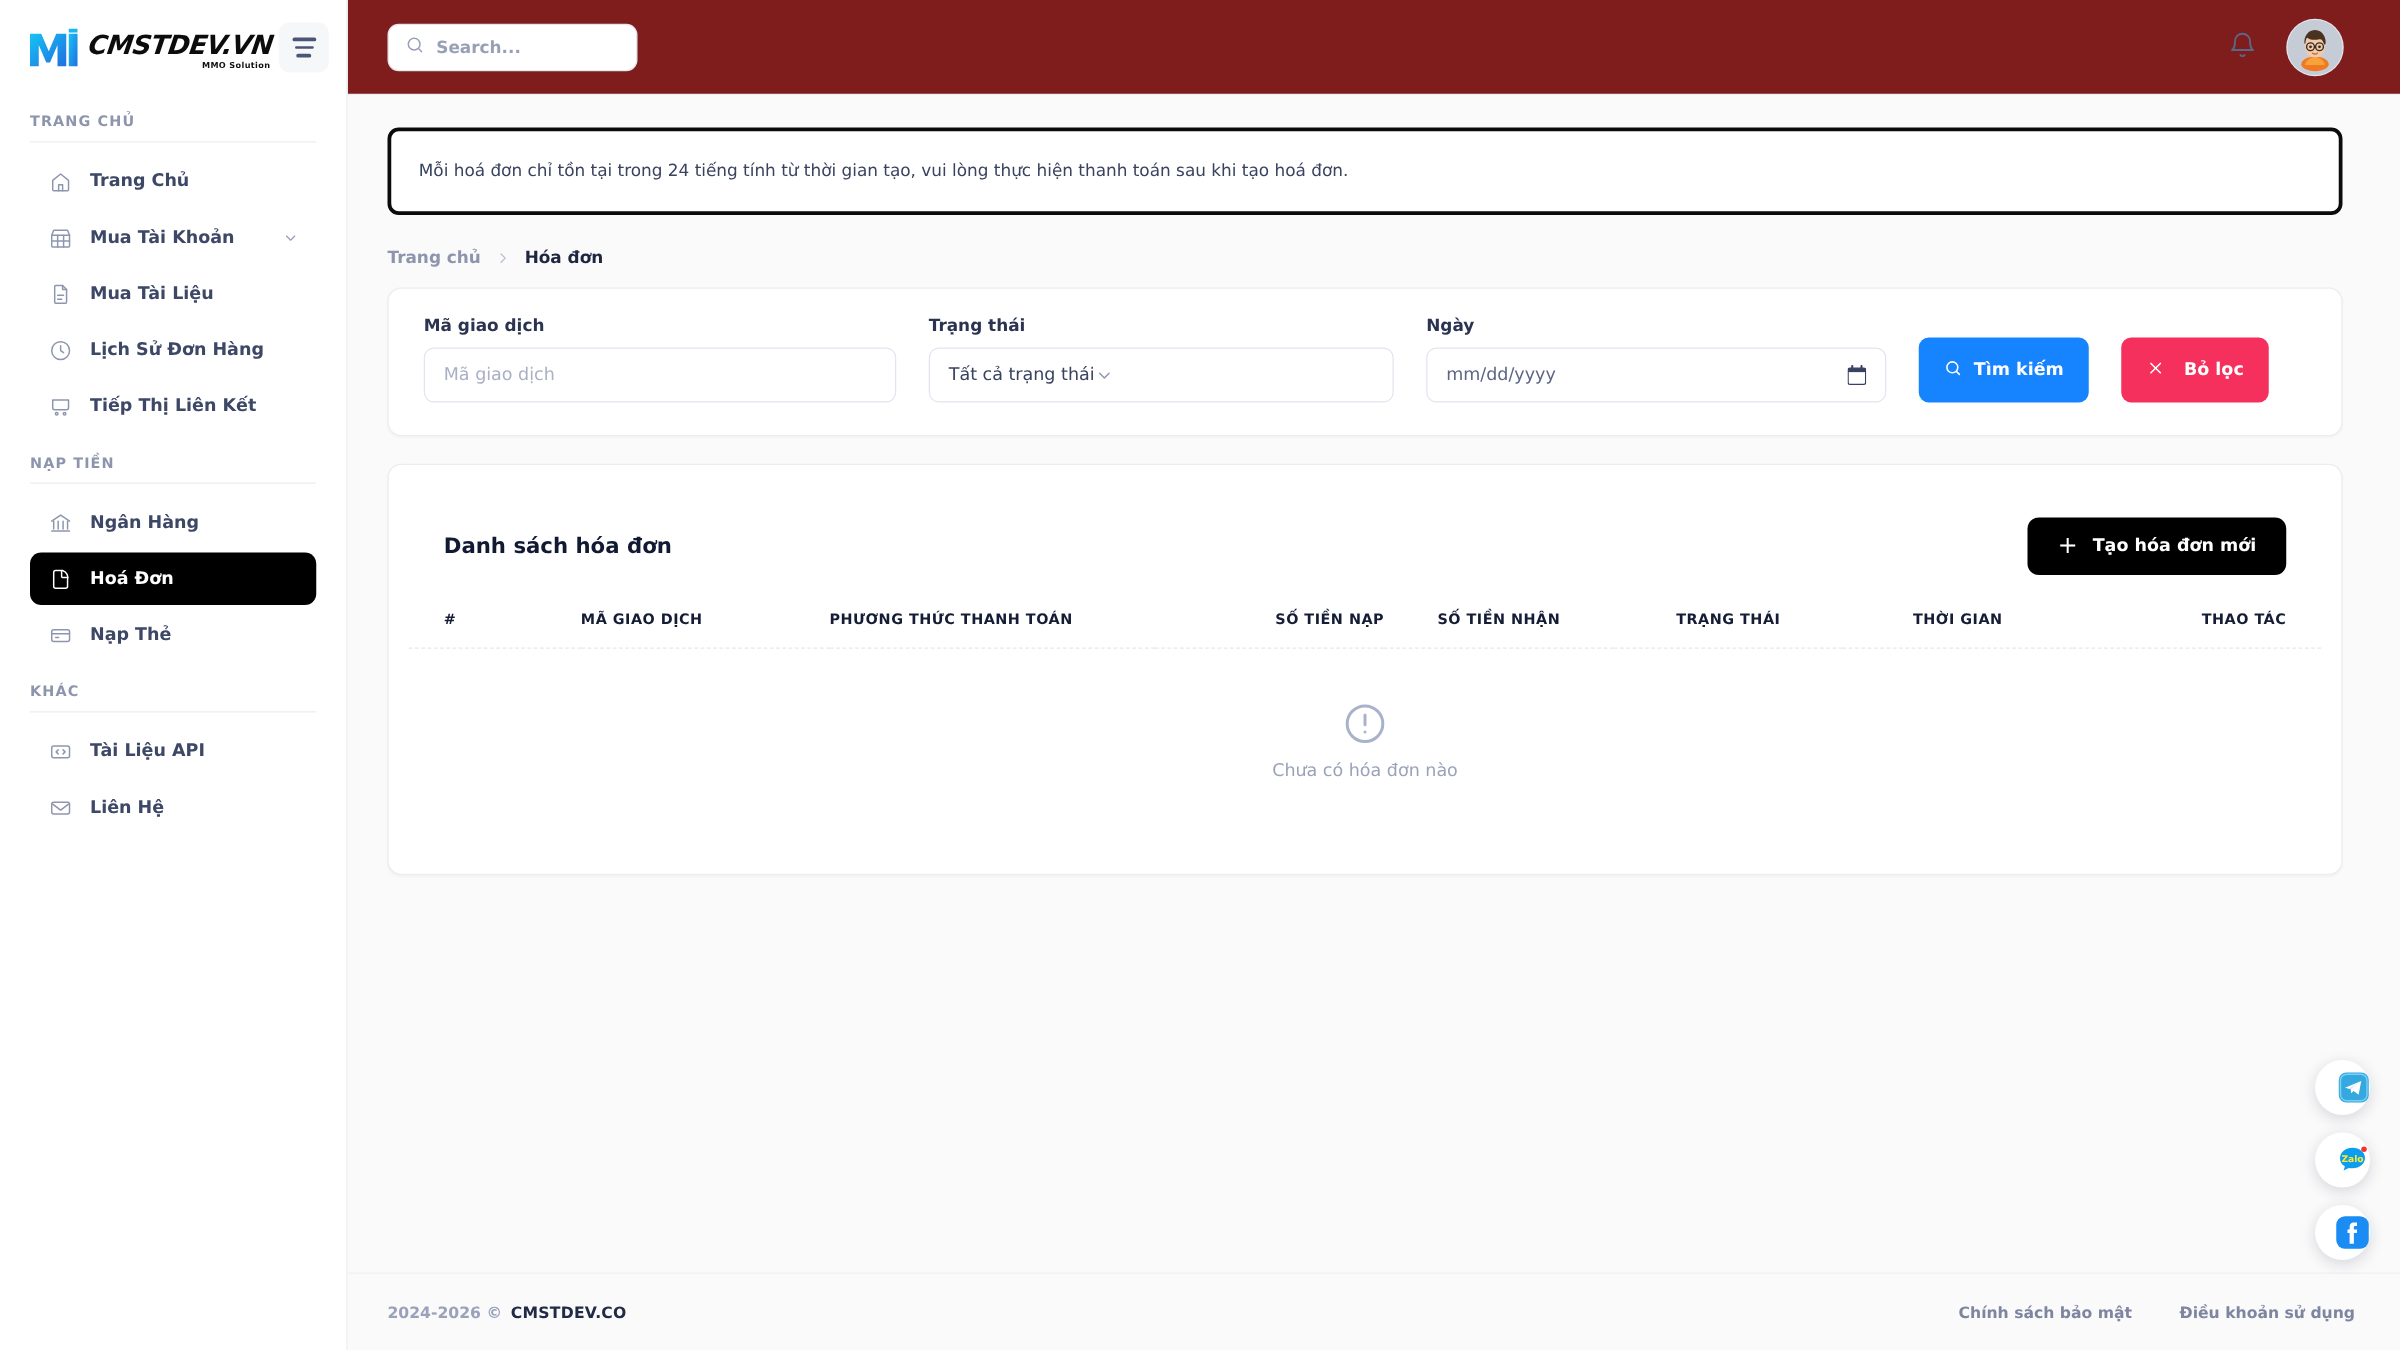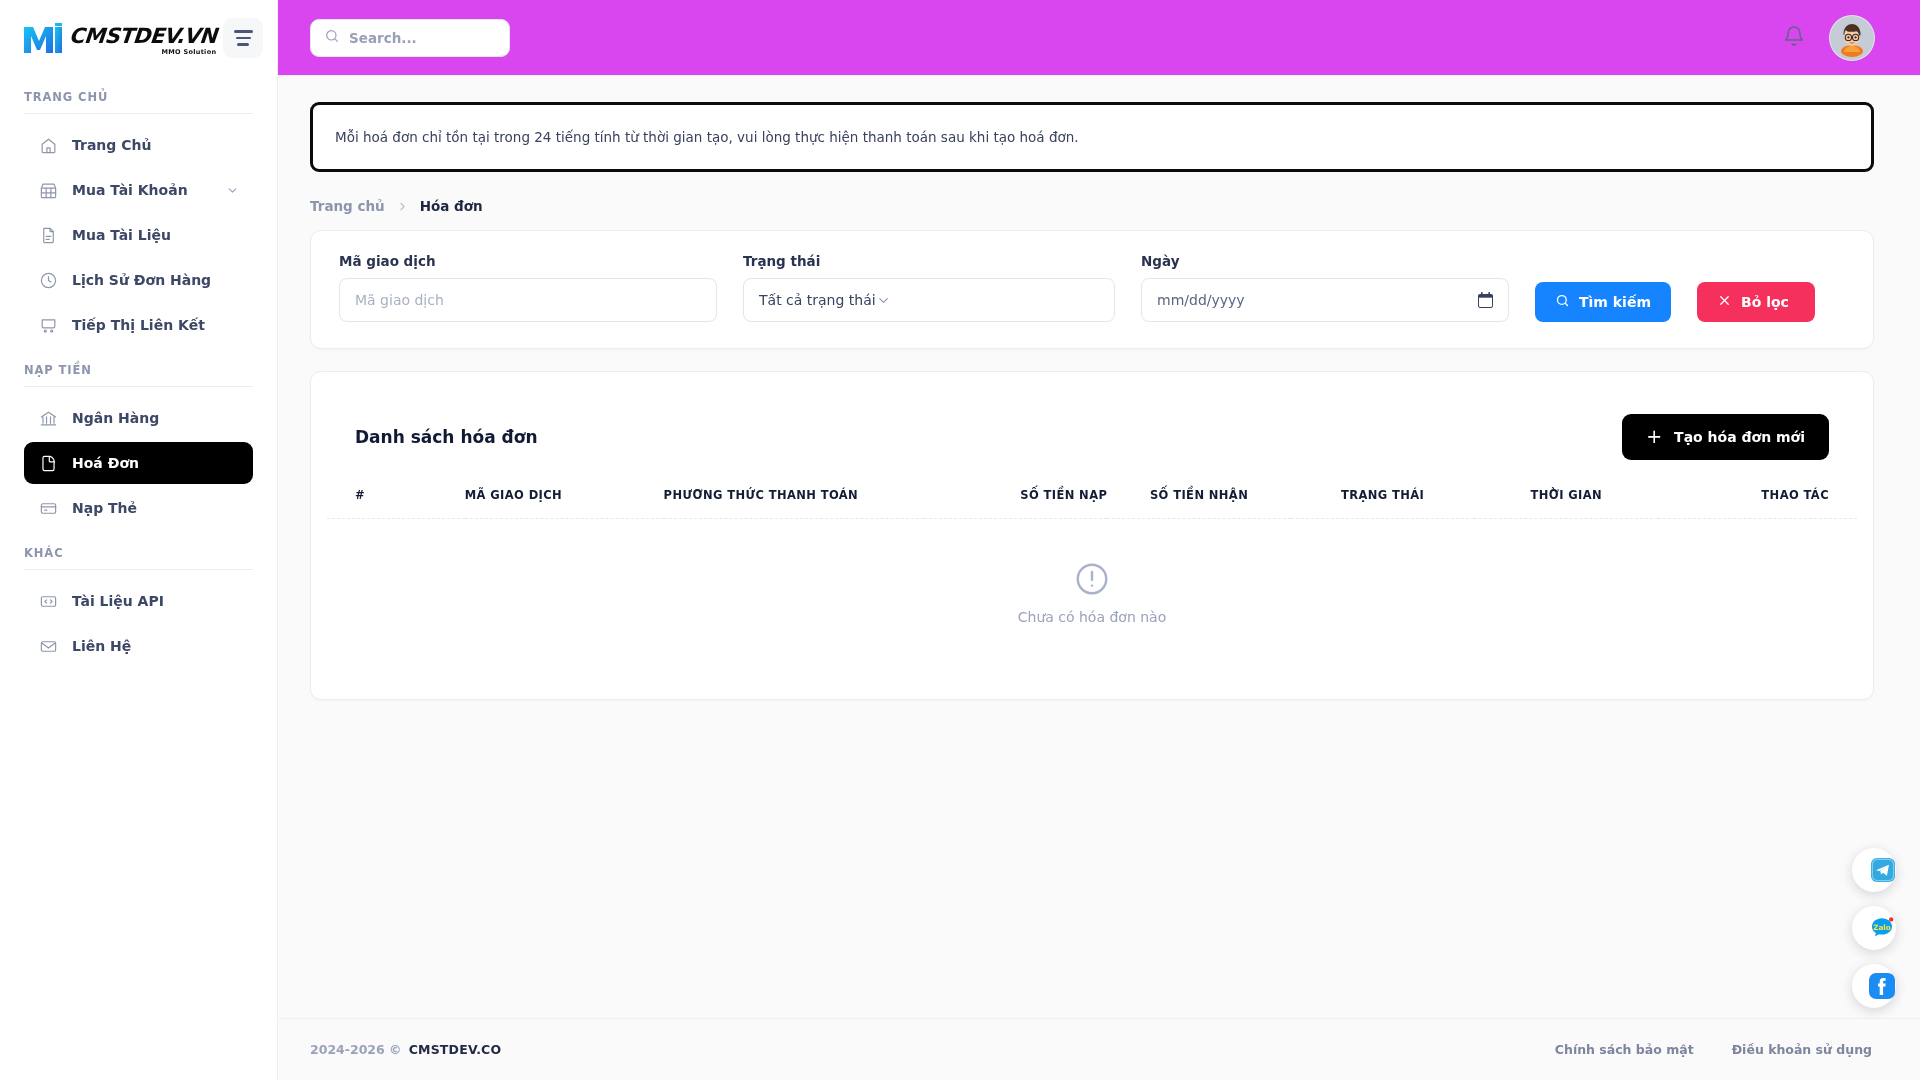--- a/index.html
+++ b/index.html
@@ -53,21 +53,21 @@
   .ico{width:21px;height:21px;flex:none;display:flex;align-items:center;justify-content:center}
   .ico svg{width:19px;height:19px;stroke:#8e96ad;stroke-width:1.5;fill:none;stroke-linecap:round;stroke-linejoin:round}
   .nav-label{flex:1;white-space:nowrap}
   .chev{width:13px;height:13px;flex:none}
   .chev svg{width:13px;height:13px;stroke:#9aa1b6;stroke-width:2;fill:none;stroke-linecap:round;stroke-linejoin:round}
 
   
   .main{flex:1;display:flex;flex-direction:column;height:1080px;background:#fafafb;position:relative;overflow:hidden}
   .topbar{
     height:76px;min-height:76px;display:flex;align-items:center;justify-content:space-between;
-    padding:0 46px 0 32px;background:#d946ef;border-bottom:1px solid #eff0f4;
+    padding:0 46px 0 32px;background:#7f1d1d;border-bottom:1px solid #eff0f4;
   }
   .search-box{
     width:200px;height:38px;border:1px solid #e4e6ee;border-radius:9px;background:#fff;
     display:flex;align-items:center;gap:9px;padding:0 13px;
   }
   .search-box svg{width:16px;height:16px;stroke:#98a0b6;stroke-width:1.8;fill:none;stroke-linecap:round}
   .search-box input{
     border:none;outline:none;font-size:13.5px;color:#4a5375;background:transparent;width:100%;
     font-family:inherit;font-weight:600;
   }
@@ -110,22 +110,22 @@
     font-family:inherit;width:100%;
   }
   .control input{border:none;outline:none;width:100%;font-size:14px;font-family:inherit;color:#39425f;background:transparent}
   .control input::placeholder{color:#a9b0c3}
   .select-ctl{cursor:pointer;font-weight:400}
   .select-ctl .chev2 svg{width:15px;height:15px;stroke:#8d95ad;stroke-width:1.8;fill:none;stroke-linecap:round;stroke-linejoin:round;display:block}
   .date-ctl{justify-content:space-between;cursor:pointer}
   .date-ph{color:#5b6party;color:#5c6585;font-size:14px}
   .cal-ico svg{width:15px;height:16px;display:block;fill:#3a4160}
   .btn{
-    height:40px;border:none;border-radius:8px;display:inline-flex;align-items:center;
-    justify-content:flex-start;gap:9px;cursor:pointer;font-family:inherit;font-size:14px;font-weight:700;color:#fff;
+    height:52px;border:none;border-radius:8px;display:inline-flex;align-items:center;
+    justify-content:space-between;gap:9px;cursor:pointer;font-family:inherit;font-size:14px;font-weight:700;color:#fff;
     padding:0 20px;white-space:nowrap;
   }
   .btn-search{background:#1683ff;min-width:124px}
   .btn-clear{background:#f5305d;min-width:118px}
   .btn svg{width:15px;height:15px;stroke:#fff;stroke-width:2;fill:none;stroke-linecap:round;stroke-linejoin:round}
 
   .list-card{padding:16px}
   .list-head{display:flex;align-items:center;justify-content:space-between;padding:26px 28px 18px}
   .list-title{font-size:17px;font-weight:800;color:#121a33}
   .btn-create{
@@ -143,21 +143,21 @@
   thead th:first-child{padding-left:28px}
   thead th:last-child{padding-right:28px}
   .ta-l{text-align:left}.ta-c{text-align:center}.ta-r{text-align:right}
   .empty-cell{padding:42px 0 58px;text-align:center}
   .empty-ico{margin:0 auto 12px;width:36px;height:36px}
   .empty-ico svg{width:36px;height:36px;stroke:#a9b2cb;stroke-width:1.6;fill:none;stroke-linecap:round;stroke-linejoin:round}
   .empty-txt{font-size:14px;color:#9aa2ba;font-weight:500}
 
   .footer{
     height:62px;min-height:62px;display:flex;align-items:center;justify-content:space-between;
-    padding:0 48px 0 32px;border-top:1px solid #eff0f4;background:#fafafb;
+    padding:0 36px 0 32px;border-top:1px solid #eff0f4;background:#fafafb;
   }
   .copy{font-size:12.5px;color:#9aa2ba;font-weight:600;display:flex;gap:7px;align-items:center}
   .copy b{color:#222b45;font-weight:800;letter-spacing:.2px}
   .flinks{display:flex;gap:38px}
   .flinks a{font-size:12.5px;color:#7e869f;text-decoration:none;font-weight:600;cursor:pointer;white-space:nowrap}
 
   
   .social{position:absolute;right:24px;bottom:72px;display:flex;flex-direction:column;gap:14px;z-index:40}
   .soc{
     width:44px;height:44px;border-radius:50%;background:#fff;display:flex;align-items:center;justify-content:flex-end;

